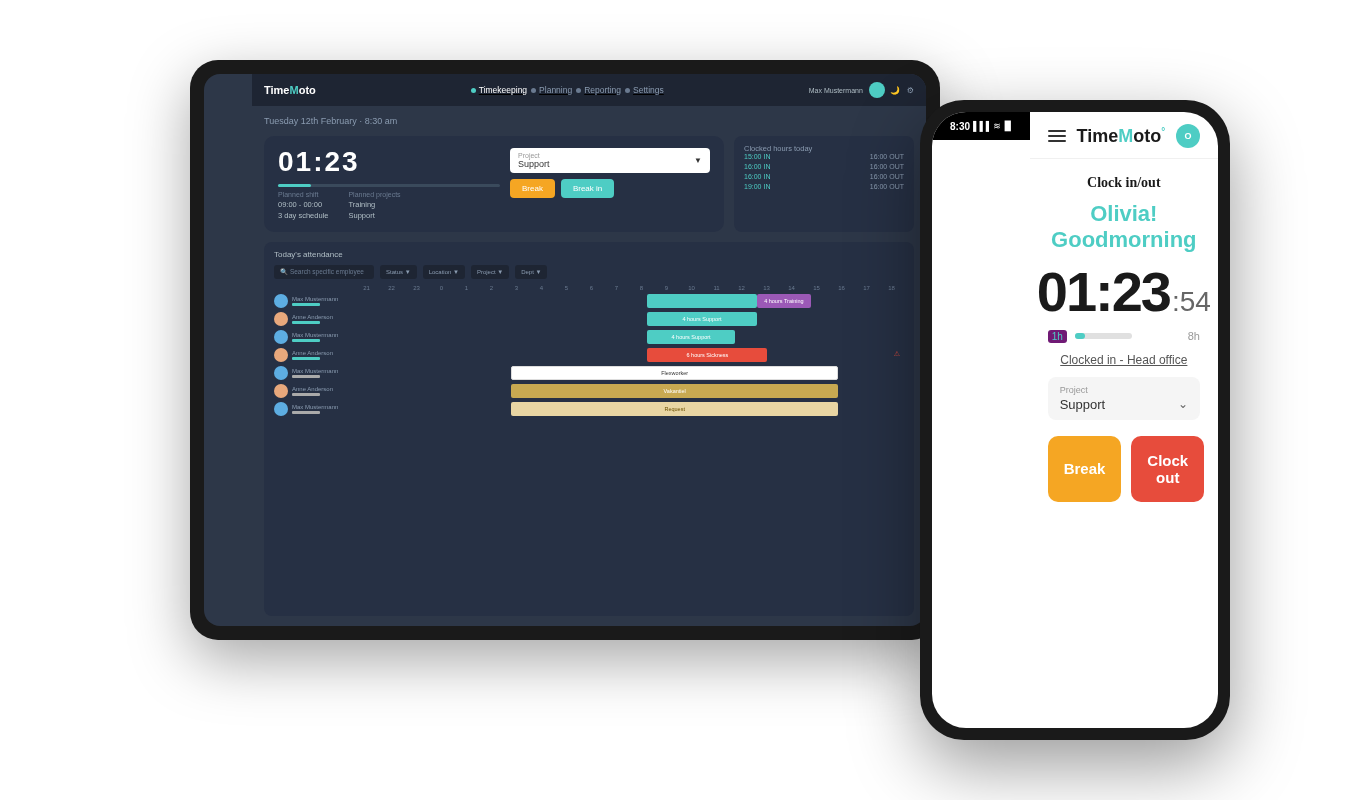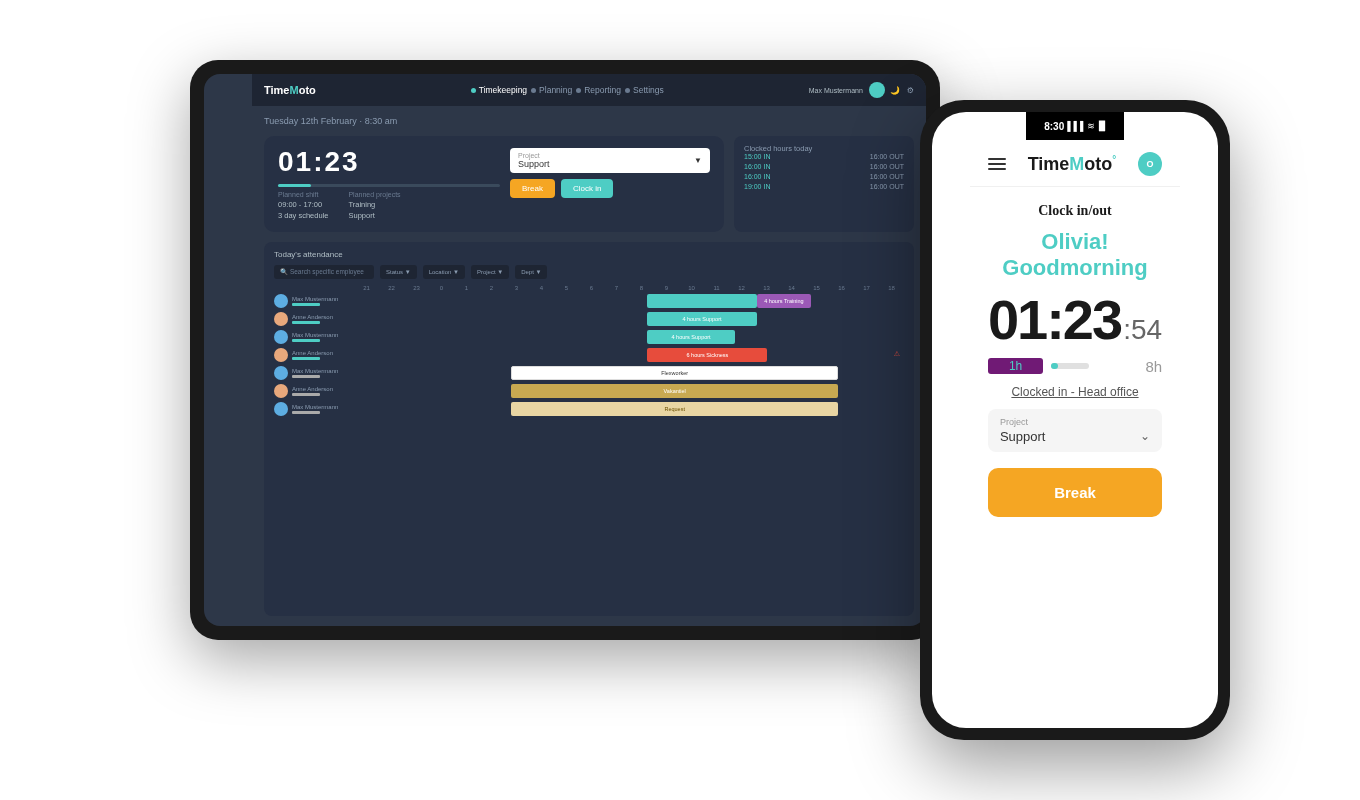--- a/index.html
+++ b/index.html
@@ -58,20 +58,21 @@
       font-size: 11px;
       font-weight: 700;
       margin-right: 10px;
     }
     .tablet-logo span { color: #4ecdc4; }
     .tablet-nav-items {
       display: flex;
       gap: 4px;
       flex: 1;
       justify-content: center;
+      text-decoration: underline;
     }
     .tablet-nav-item {
       color: #8a9bb0;
       font-size: 8.5px;
       cursor: pointer;
       display: flex;
       align-items: center;
       gap: 3px;
     }
     .tablet-nav-item.active { color: #ffffff; }
@@ -306,22 +307,21 @@
       padding: 12px;
       box-shadow: 0 25px 70px rgba(0,0,0,0.4);
     }
     .phone-screen {
       width: 100%;
       height: 100%;
       background: #ffffff;
       border-radius: 34px;
       overflow: hidden;
       display: flex;
-      flex-direction: column;
-      align-items: center;
+      flex-direction: row;
     }
     .phone-notch-area {
       background: #000;
       height: 28px;
       display: flex;
       align-items: center;
       justify-content: space-between;
       padding: 0 18px;
       flex-shrink: 0;
     }
@@ -424,40 +424,40 @@
       font-weight: 500;
       color: #666;
     }
 
     .phone-progress-wrap {
       display: flex;
       align-items: center;
       gap: 8px;
     }
     .phone-progress-label {
-      font-size: 12px;
+      font-size: 10px;
       color: #4ecdc4;
       background: #701a75;
       border-radius: 3px;
-      padding: 1px 21px;
+      padding: 1px 4px;
     }
     .phone-progress-bar {
       flex: 1;
       height: 6px;
       background: #e0e0e0;
       border-radius: 3px;
     }
     .phone-progress-fill {
       height: 100%;
       background: #4ecdc4;
       border-radius: 3px;
       width: 18%;
     }
     .phone-progress-end {
-      font-size: 15px;
+      font-size: 11px;
       color: #999;
       margin-left: 48px;
     }
 
     .phone-status-text {
       text-align: center;
       font-size: 12px;
       color: #555;
       text-decoration: underline;
     }
@@ -561,41 +561,41 @@
 
           <div class="tablet-clock-area" style="flex:1;">
             <div class="tablet-clock-left">
               <div class="tablet-clock-time">01:23</div>
               <div class="tablet-progress-bar">
                 <div class="tablet-progress-fill"></div>
               </div>
               <div class="tablet-shift-info">
                 <div class="tablet-shift-col">
                   <span class="tablet-shift-label">Planned shift</span>
-                  <span class="tablet-shift-value">09:00 - 17:00</span>
+                  <span class="tablet-shift-value">09:00 - 00:00</span>
                   <span class="tablet-shift-value">3 day schedule</span>
                 </div>
                 <div class="tablet-shift-col">
                   <span class="tablet-shift-label">Planned projects</span>
                   <span class="tablet-shift-value">Training</span>
                   <span class="tablet-shift-value">Support</span>
                 </div>
               </div>
             </div>
             <div class="tablet-clock-right">
               <div class="tablet-project-select">
                 <div>
                   <div class="tablet-project-label">Project</div>
                   <div style="font-size:9px;color:#333;">Support</div>
                 </div>
                 <span>▼</span>
               </div>
               <div class="tablet-buttons">
                 <button class="tablet-btn-break">Break</button>
-                <button class="tablet-btn-clockin">Clock in</button>
+                <button class="tablet-btn-clockin">Break in</button>
               </div>
             </div>
           </div>
 
           <div class="tablet-right-panel" style="min-width:180px;">
             <div class="tablet-right-panel-title">Clocked hours today</div>
             <div class="tablet-hours-row">
               <span class="tablet-hours-in">15:00 IN</span>
               <span class="tablet-hours-out">16:00 OUT</span>
             </div>
@@ -801,19 +801,20 @@
           <div class="phone-project-select">
             <div class="phone-project-select-label">Project</div>
             <div class="phone-project-select-value">
               <span>Support</span>
               <span class="phone-chevron">⌄</span>
             </div>
           </div>
 
           <div class="phone-actions">
             <button class="phone-btn-break">Break</button>
+            <button class="phone-btn-clockout">Clock out</button>
           </div>
         </div>
       </div>
     </div>
   </div>
 
 </div>
 
 </body></html>

